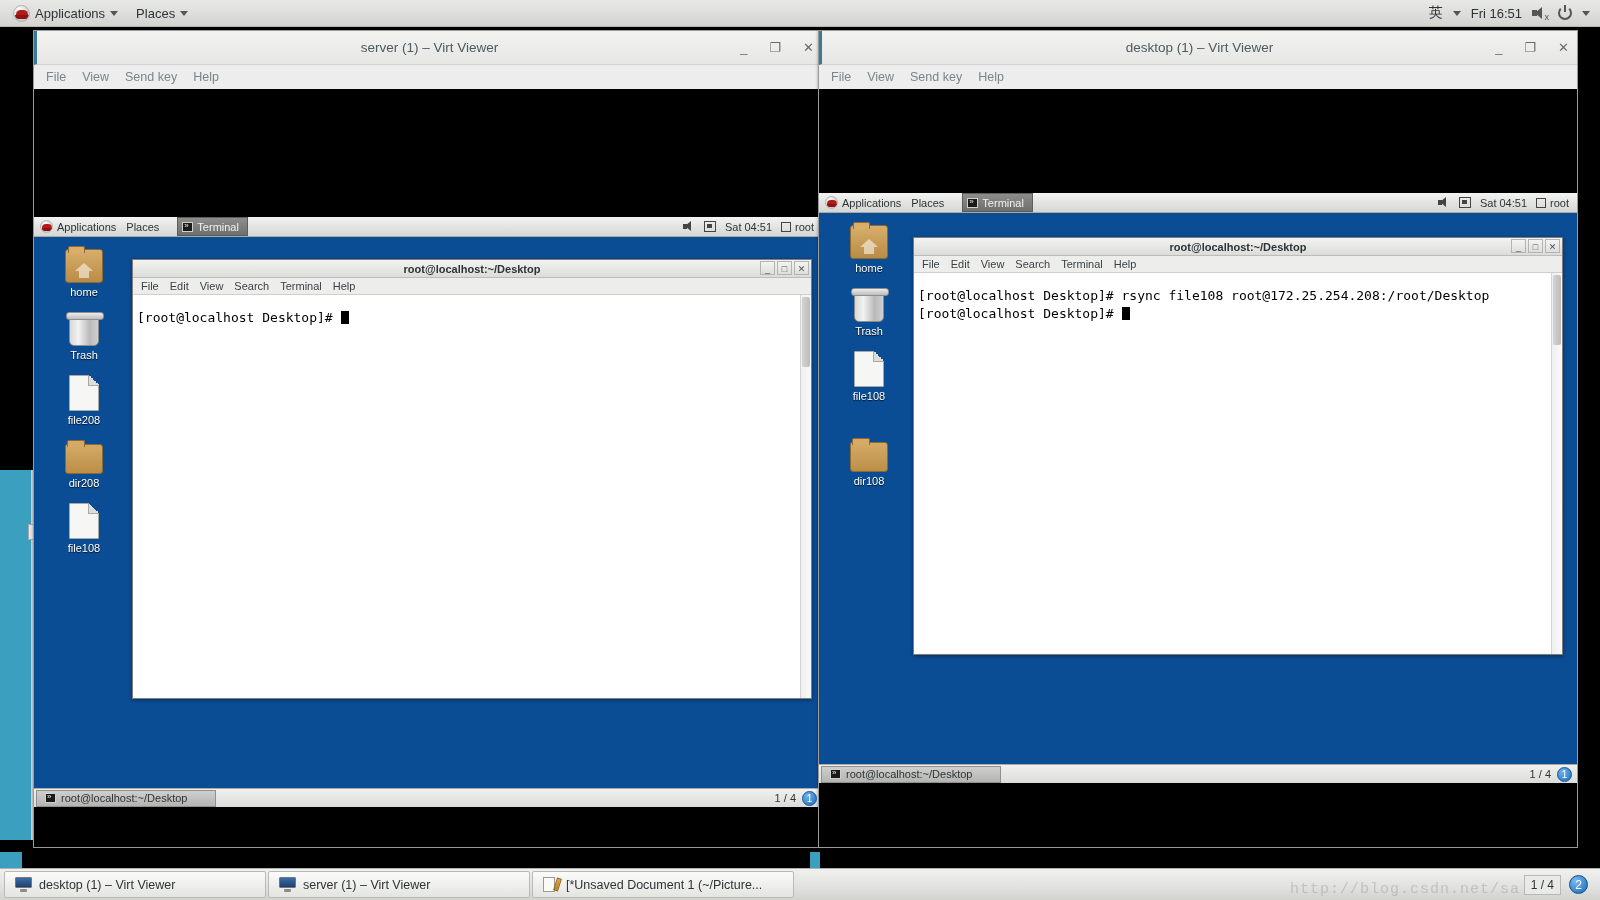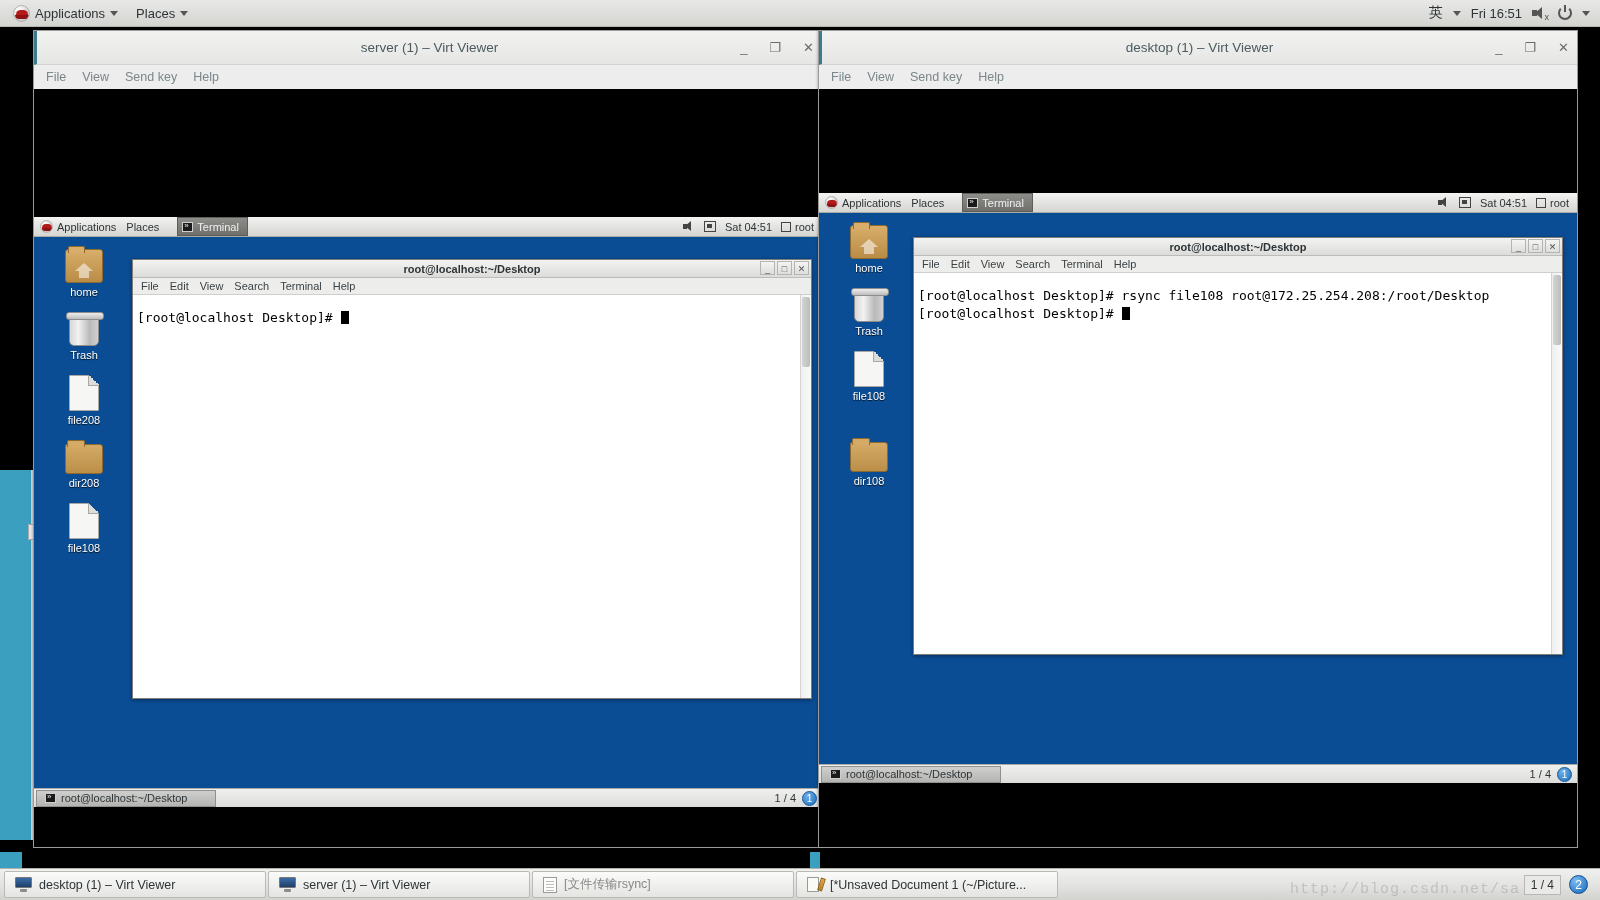--- a/index.html
+++ b/index.html
@@ -456,24 +456,20 @@
         </span>
       <span>desktop (1) – Virt Viewer</span>
     </div>
     <div class="ht-item">
       <span class="mon-ico">
           <span class="scr"></span>
           <span class="base"></span>
         </span>
       <span>server (1) – Virt Viewer</span>
     </div>
-    <div class="ht-item muted">
-      <span class="doc-ico"></span>
-      <span>[文件传输rsync]</span>
-    </div>
     <div class="ht-item">
       <span class="pen-ico">
           <span class="pad"></span>
           <span class="pen"></span>
         </span>
       <span>[*Unsaved Document 1 (~/Picture...</span>
     </div>
     <div class="watermark">http://blog.csdn.net/sa</div>
     <div class="ht-right">
       <span class="ws-box">1 / 4</span>

